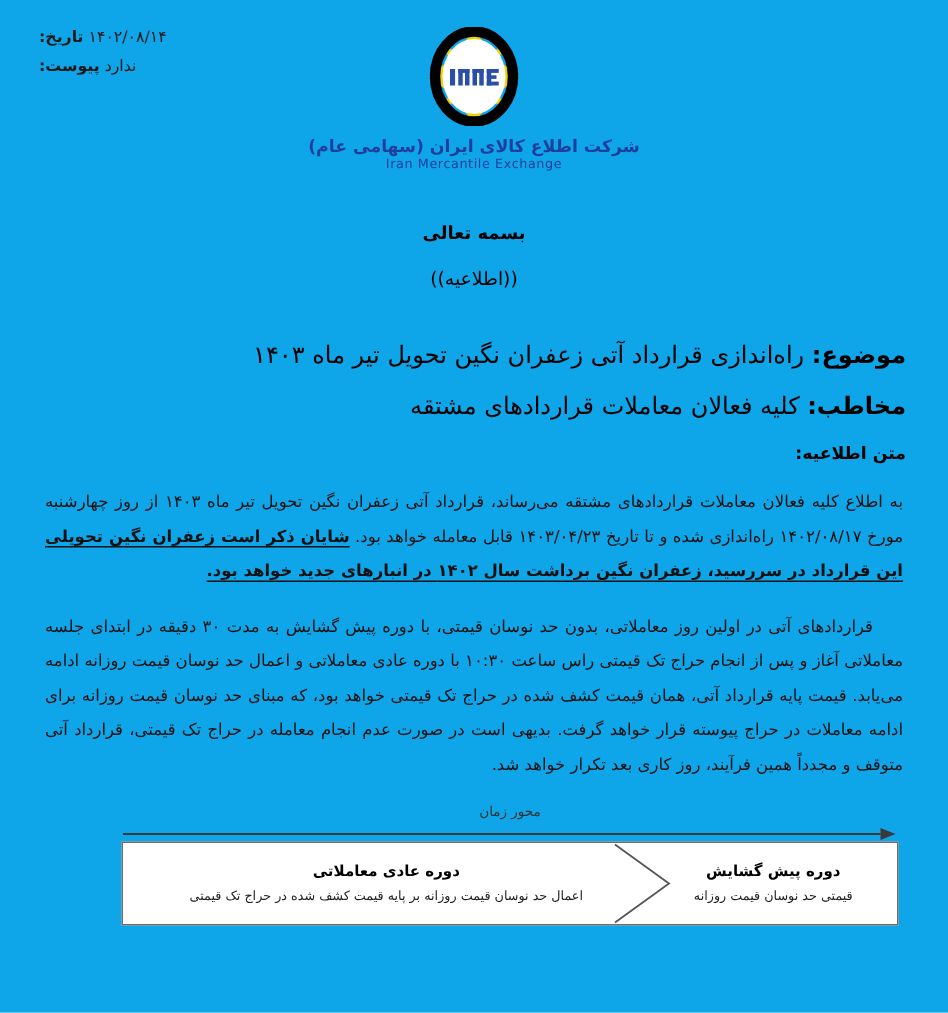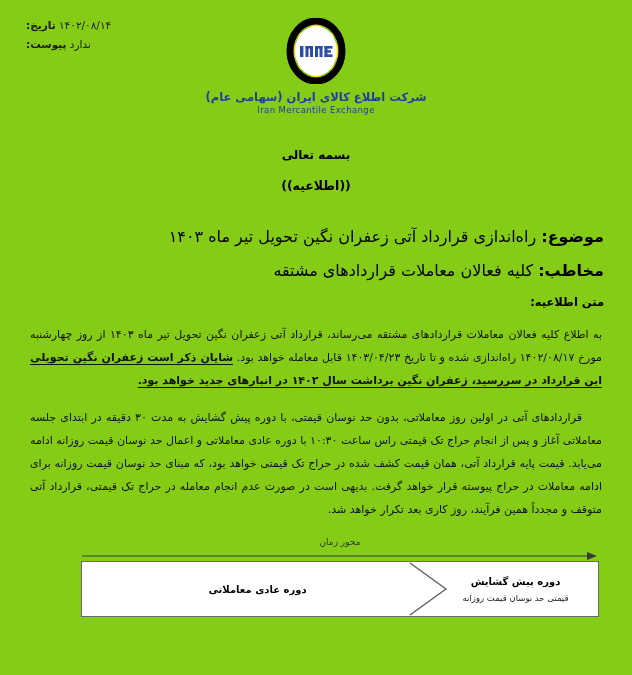--- a/index.html
+++ b/index.html
@@ -13,21 +13,21 @@
     overflow: hidden;
     font-family: "DejaVu Sans", "Liberation Sans", sans-serif;
     color: #000000;
     position: relative;
   }
 
   .page {
     position: relative;
     width: 632px;
     height: 675px;
-    background: #84cc16;
+    background: #0ea5e9;
     box-sizing: border-box;
   }
 
   
   .header {
     position: relative;
     height: 130px;
   }
 
   .meta-block {
@@ -94,21 +94,21 @@
     margin-top: 18px;
     text-align: center;
     font-size: 12px;
     font-weight: 700;
     letter-spacing: 0.3px;
   }
   .etelaieh {
     margin-top: 16px;
     text-align: center;
     font-size: 12.5px;
-    font-weight: 700;
+    font-weight: 400;
   }
 
   
   .fields {
     margin-top: 34px;
     padding: 0 28px;
   }
   .field-row {
     font-size: 16px;
     line-height: 20px;
@@ -302,20 +302,21 @@
     </div>
 
     <div class="bands">
       <div class="band band-pre">
         <div class="band-title">دوره پیش گشایش</div>
         <div class="band-sub">قیمتی حد نوسان قیمت روزانه</div>
       </div>
 
       <div class="band band-normal">
         <div class="band-title">دوره عادی معاملاتی</div>
+        <div class="band-sub">اعمال حد نوسان قیمت روزانه بر پایه قیمت کشف شده در حراج تک قیمتی</div>
       </div>
 
       <div class="chevron">
         <svg width="52" height="54" viewBox="0 0 52 54" aria-hidden="true">
           <polyline points="4,1 40,27 4,53" fill="none" stroke="#555555" stroke-width="1.2"></polyline>
         </svg>
       </div>
     </div>
   </div>
 

